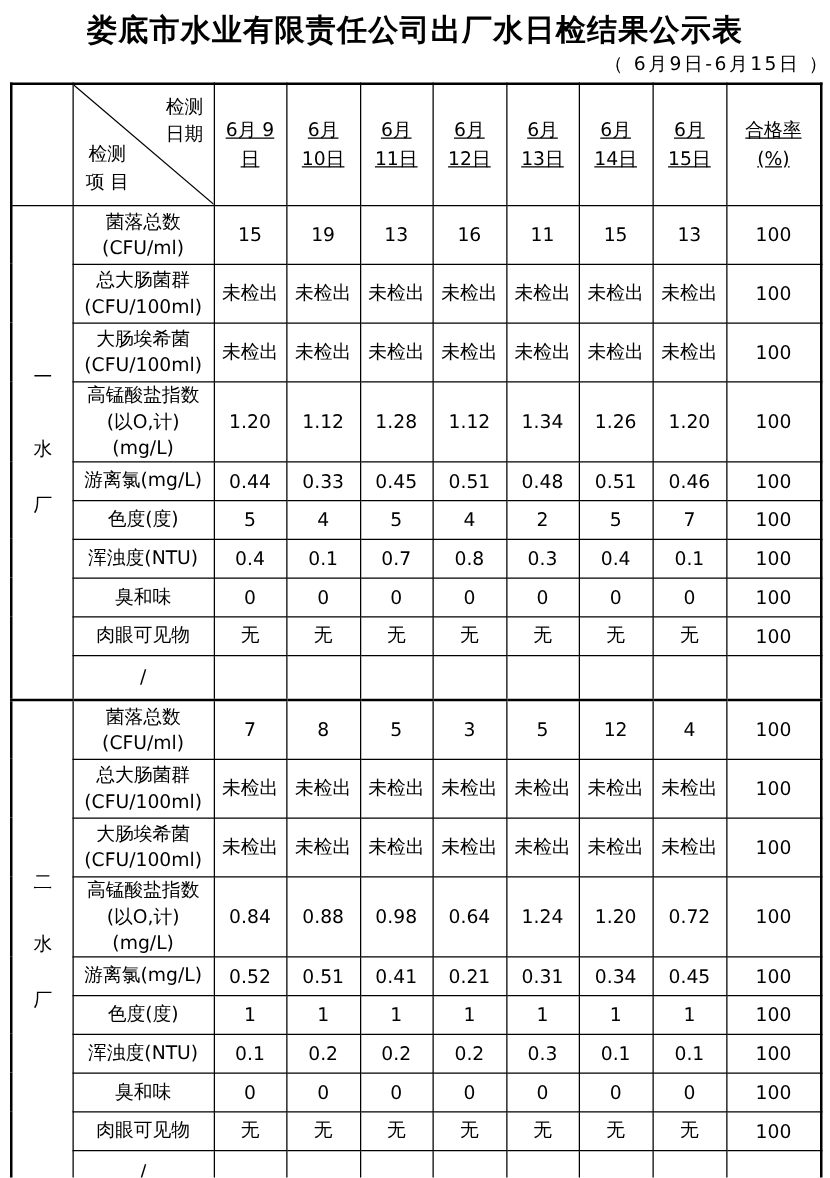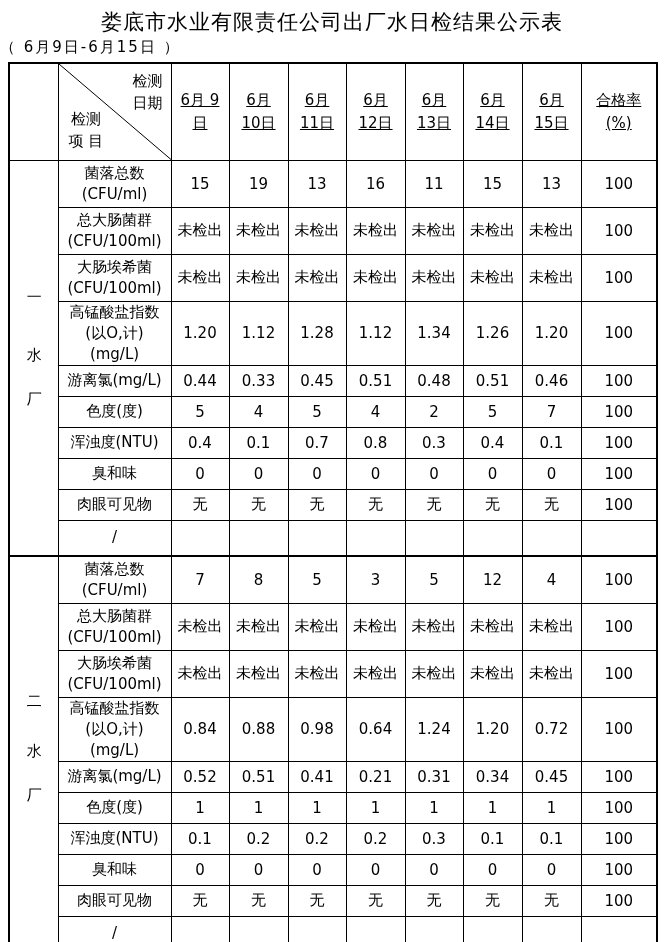--- a/index.html
+++ b/index.html
@@ -6,26 +6,26 @@
   body{
     width:664px;height:942px;
     font-family:"DejaVu Sans","Liberation Sans",sans-serif;
     color:#000;
     -webkit-font-smoothing:none;
   }
   .page{width:664px;height:942px;overflow:hidden;}
   .page-title{
     margin:8px 0 2px 0;
     text-align:center;
-    font-size:21px;
-    font-weight:normal;
+    font-size:24px;
+    font-weight:bold;
     letter-spacing:1px;
   }
   .page-subtitle{
-    text-align:left;
+    text-align:right;
     font-size:15px;
     font-weight:normal;
     margin-bottom:5px;
     letter-spacing:2px;
   }
   table.main{
     border-collapse:collapse;
     table-layout:fixed;
     margin-left:8px;
     width:648px;

